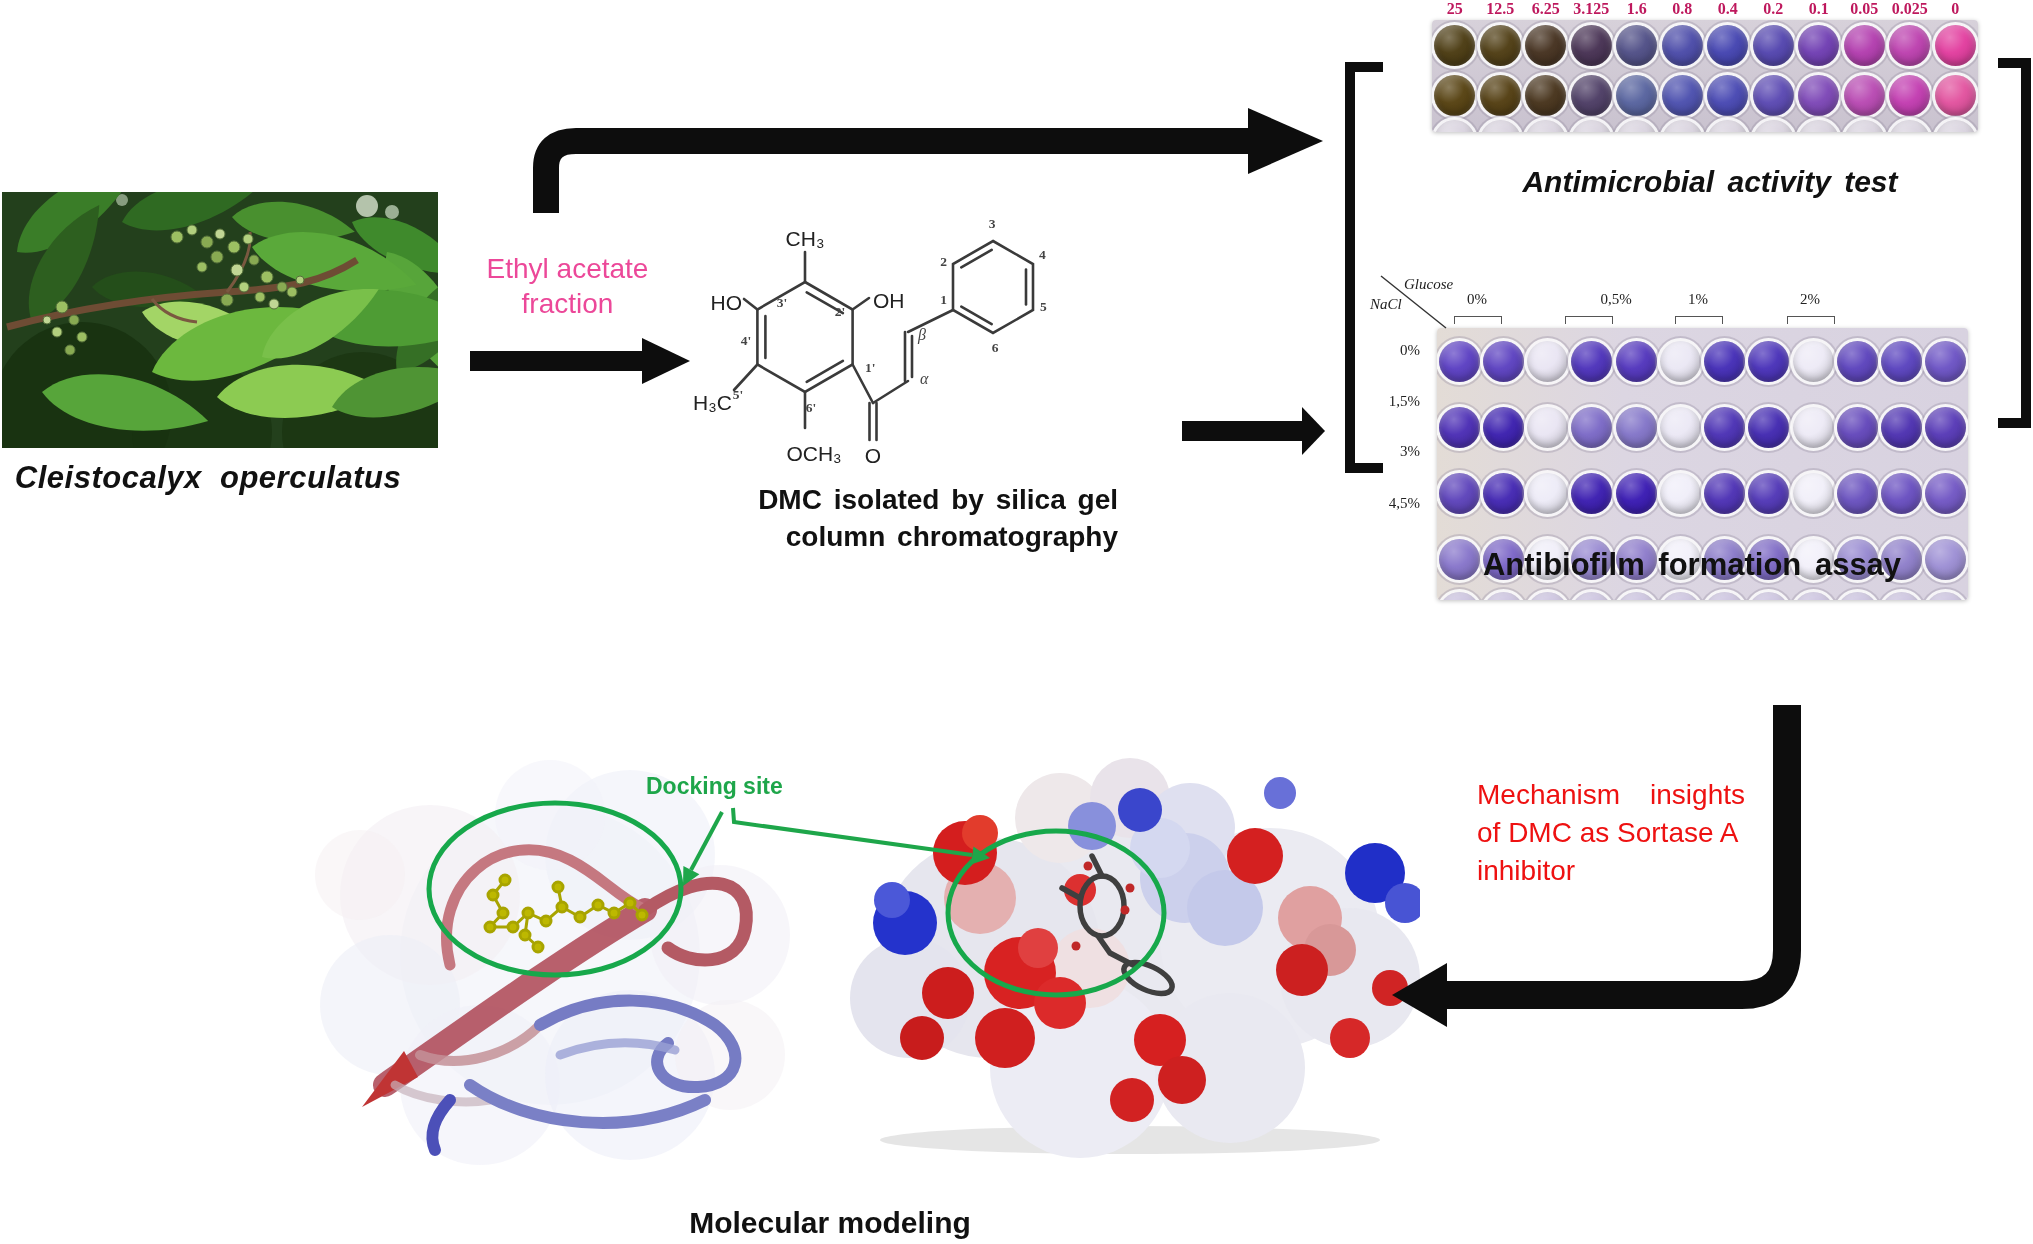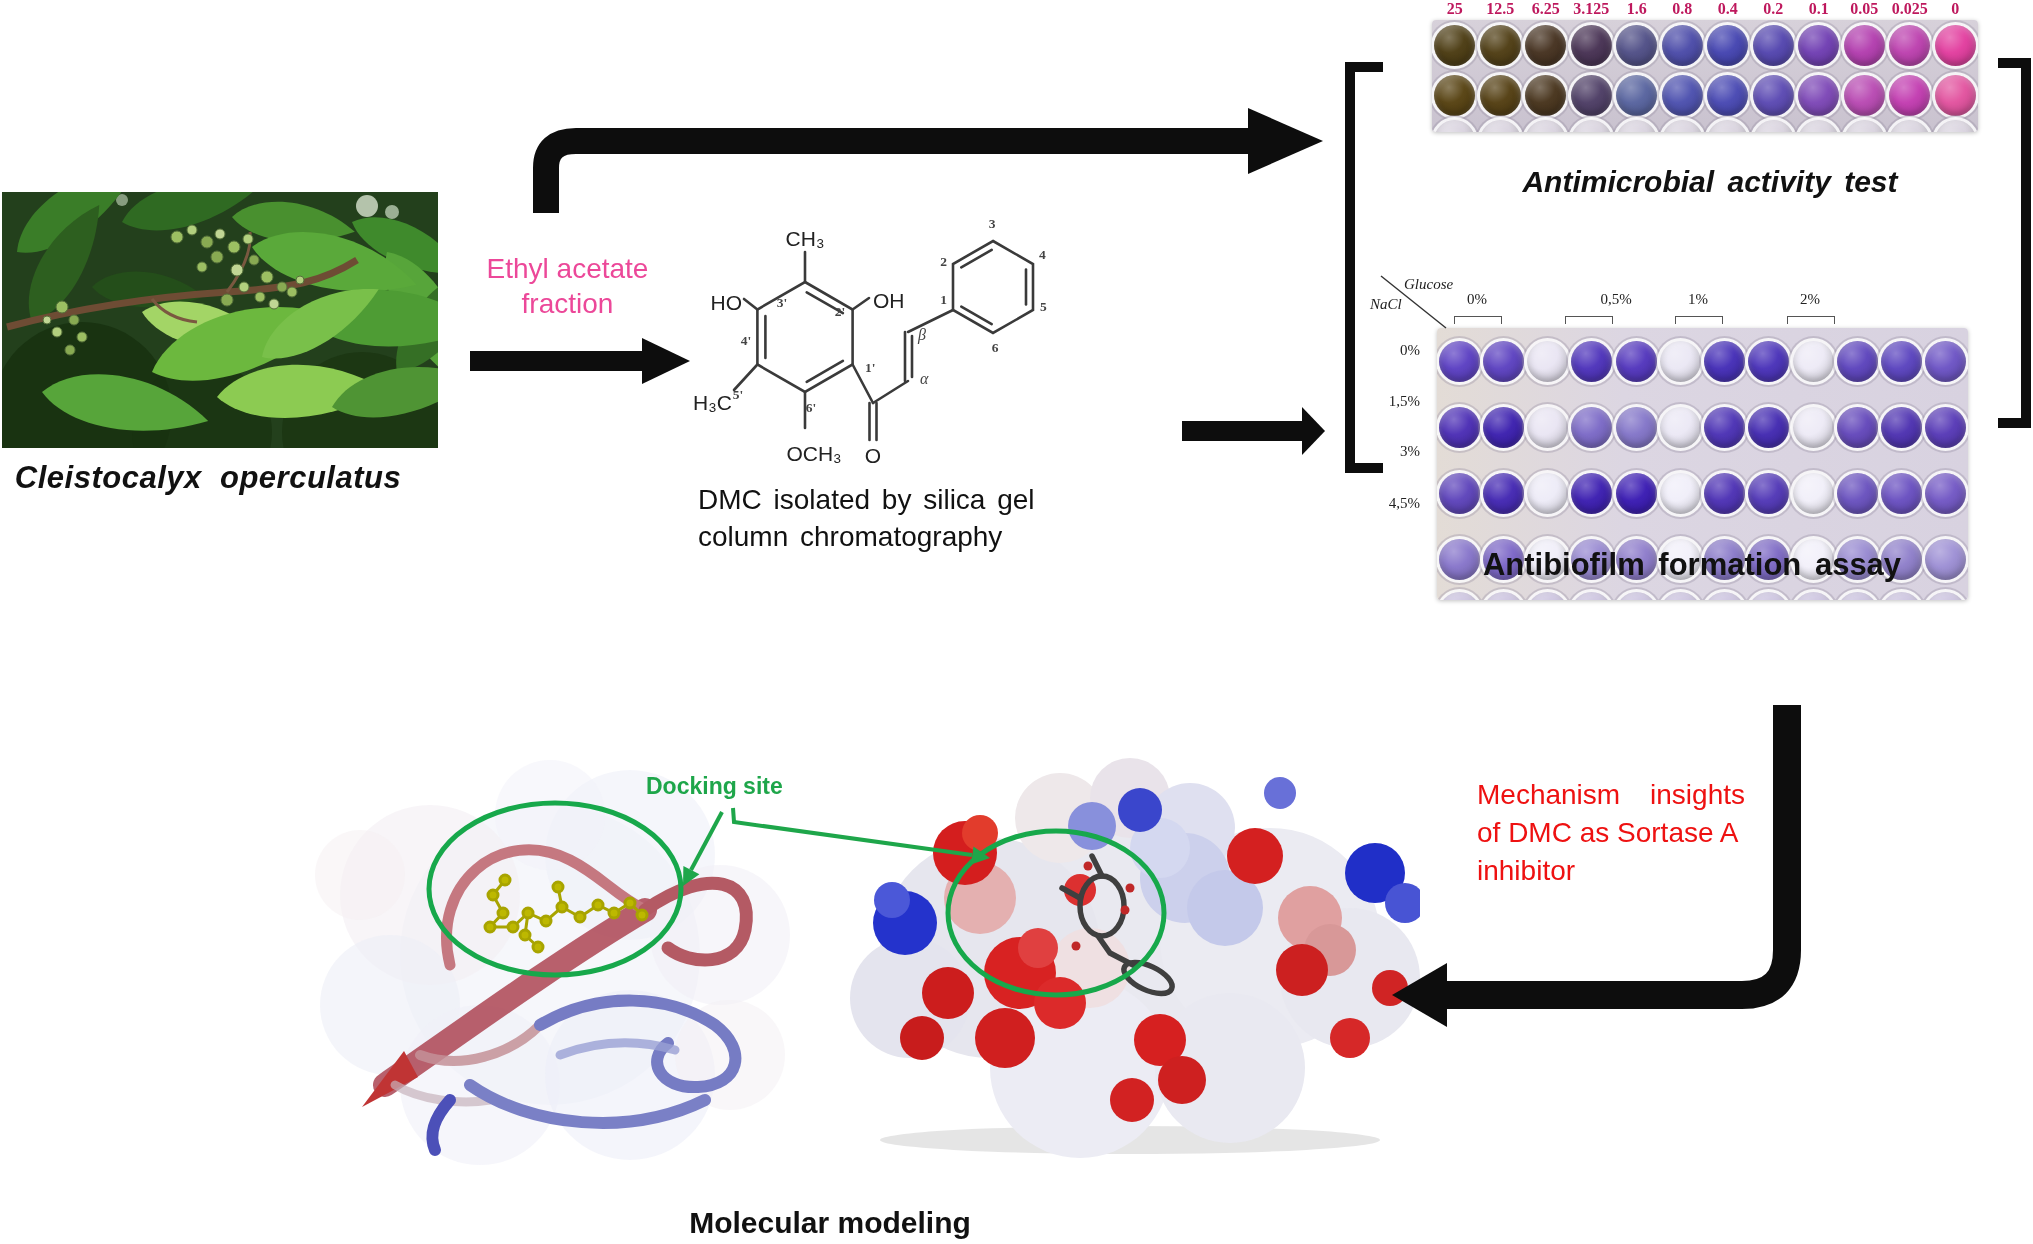--- a/index.html
+++ b/index.html
@@ -5,22 +5,22 @@
   html,body{margin:0;padding:0;background:#fff;}
   #canvas{position:relative;width:2033px;height:1244px;background:#fff;overflow:hidden;
           font-family:"Liberation Sans",sans-serif;color:#111;}
   .abs{position:absolute;}
   .nowrap{white-space:nowrap;}
   
   .plant-caption{left:8px;top:460px;width:400px;text-align:center;
     font-size:31px;font-weight:bold;font-style:italic;white-space:pre;letter-spacing:.5px;}
   .red-note{color:#ec4899;}
   .ethyl{left:450px;top:251px;width:235px;text-align:center;font-size:28px;line-height:35px;}
-  .dmc-caption{left:698px;top:481px;width:420px;text-align:left;
-    font-size:28px;font-weight:normal;line-height:37px;word-spacing:4px;}
+  .dmc-caption{left:698px;top:481px;width:420px;text-align:right;
+    font-size:28px;font-weight:bold;line-height:37px;word-spacing:4px;}
   .assay-title{font-size:30px;font-weight:bold;text-align:center;word-spacing:5px;white-space:nowrap;}
   #am-title{left:1440px;top:165px;width:540px;font-style:italic;}
   #ab-title{left:1482px;top:547px;width:420px;font-size:31px;}
   #modeling-title{left:630px;top:1206px;width:400px;text-align:center;font-size:30px;font-weight:bold;}
   .mech{left:1477px;top:776px;width:268px;font-size:28px;line-height:38px;color:#ee1111;}
   .mech .l1{display:flex;justify-content:space-between;}
   #docking-label{left:646px;top:773px;font-size:23px;font-weight:bold;color:#1ea64a;white-space:nowrap;}
   
   #conc-row{left:1432px;top:0px;width:546px;height:20px;display:flex;}
   #conc-row span{flex:1;text-align:center;font-family:"Liberation Serif",serif;

